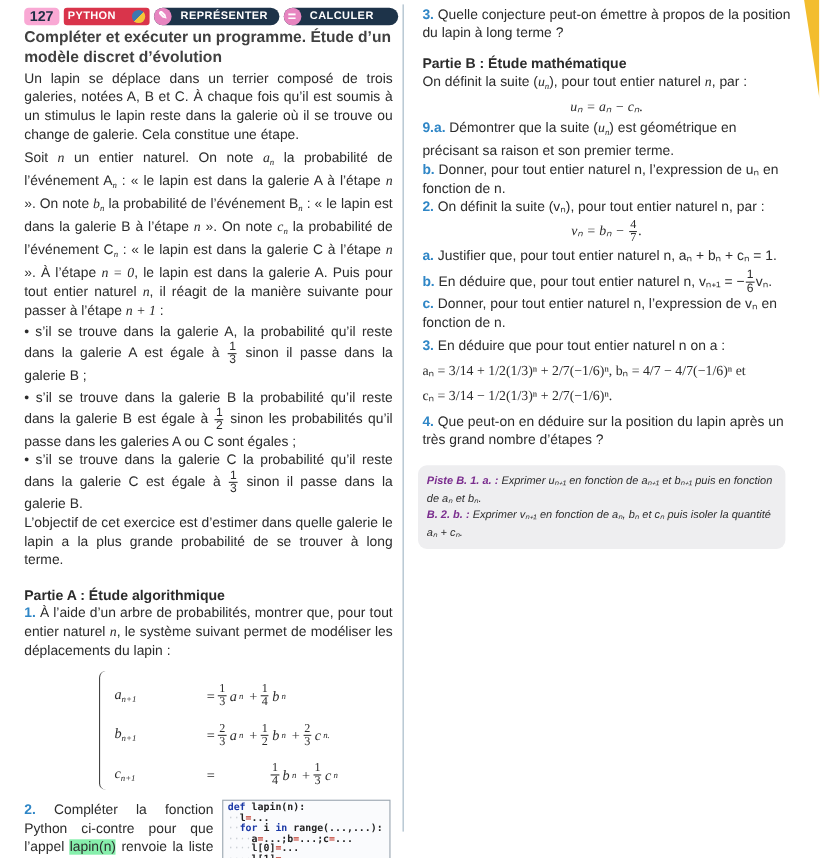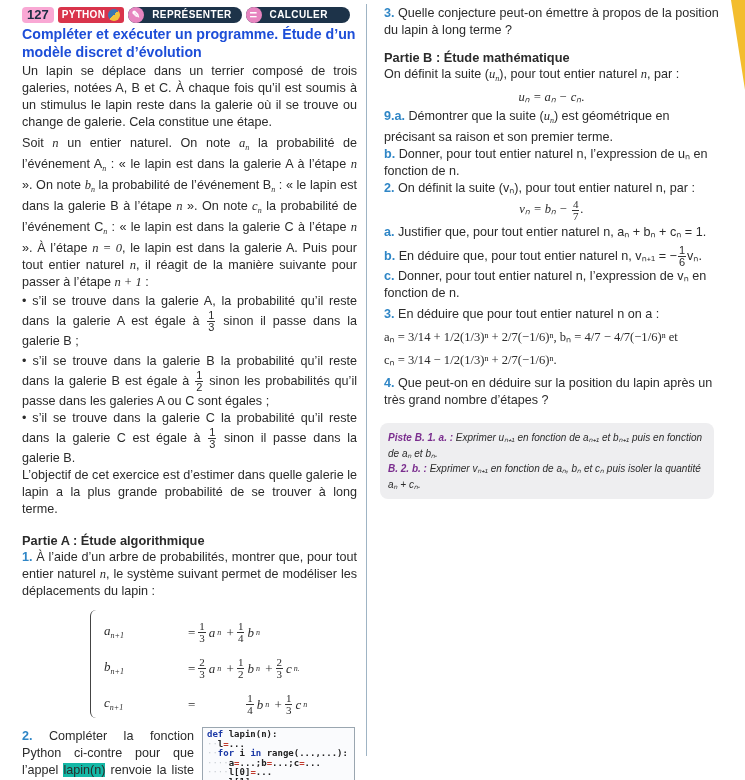--- a/index.html
+++ b/index.html
@@ -9,29 +9,29 @@
     font-size: 12.6px; line-height: 17px;
   }
   .col { position: absolute; top: 0; }
   #left { left: 22px; width: 335px; }
   #right { left: 384px; width: 335px; }
   .vrule { position: absolute; left: 366px; top: 4px; width: 1px; height: 752px; background: #9fb4c4; }
   .corner-deco { position: absolute; right: 0; top: 0; width: 18px; height: 90px; }
 
   .badges { display: flex; align-items: center; gap: 4px; height: 16px; margin-top: 7px; }
   .badge-num { background: #f9a8d4; color: #1e2d44; font-weight: bold; font-size: 13px; padding: 0 5px; border-radius: 4px; height: 16px; line-height: 16px; }
-  .badge-py { background: #d9344b; color: #fff; font-weight: bold; font-size: 10px; padding: 0 4px; border-radius: 3px; height: 16px; line-height: 16px; display: flex; align-items: center; gap: 3px; letter-spacing: 0.3px; }
+  .badge-py { background: #d9344b; color: #fff; font-weight: bold; font-size: 10px; padding: 0 4px; border-radius: 3px; height: 16px; line-height: 16px; display: flex; align-items: center; gap: 15px; letter-spacing: 0.3px; }
   .py-logo { width: 12px; height: 12px; border-radius: 50%; background: linear-gradient(135deg, #3b77b0 50%, #f4c43a 50%); display: inline-block; }
   .badge-dark { background: #1d3349; color: #fff; font-weight: bold; font-size: 10px; height: 16px; line-height: 16px; border-radius: 8px; display: flex; align-items: flex-end; padding: 0 10px 0 0; letter-spacing: 0.4px; }
   .badge-ico { width: 16px; height: 16px; border-radius: 50%; background: #e785c0; display: inline-flex; align-items: center; justify-content: center; margin-right: 8px; color: #fff; font-size: 9px; }
   .badge-ico.pencil::before { content: "\270E"; font-size: 10px; }
   .badge-ico.equal::before { content: "="; font-size: 13px; font-weight: bold; }
   .badge-calc { padding-right: 22px; }
 
-  h1.ex-title { font-size: 14.2px; font-weight: bold; line-height: 18px; margin: 2px 0 2px 0; color: #1d4ed8; }
+  h1.ex-title { font-size: 14.2px; font-weight: bold; line-height: 18px; margin: 2px 0 2px 0; color: #404040; }
   p { margin: 0; }
   .just { text-align: justify; }
   .it { font-style: italic; font-family: "Liberation Serif", serif; }
   .num { color: #2f86c6; font-weight: bold; }
   .sub { font-size: 8px; vertical-align: -3px; font-style: italic; font-family: "Liberation Serif", serif; }
   .frac { display: inline-block; vertical-align: middle; text-align: center; font-size: 11px; line-height: 11px; margin: 0 1px; }
   .frac .n { display: block; border-bottom: 1px solid #333; padding: 0 1px; }
   .frac .d { display: block; }
   .sect { font-weight: bold; font-size: 12.8px; margin-top: 8px; }
   .mline { text-align: center; font-family: "Liberation Serif", serif; font-style: italic; margin: 2px 0; }
@@ -39,21 +39,21 @@
   .gap6 { margin-top: 6px; }
 
   .system { position: relative; margin: 8px 0 0 68px; padding-left: 14px; height: 112px; }
   .system .brace { position: absolute; left: 0; top: 2px; width: 8px; height: 108px; border-left: 1.2px solid #444; border-radius: 6px 0 0 6px; }
   .system .eqrow { height: 36px; display: flex; align-items: flex-end; font-family: "Liberation Serif", serif; font-size: 13px; gap: 30px; }
   .eqrow .lhs { width: 54px; font-style: italic; }
   .eqrow .rhs { display: flex; align-items: center; gap: 2px; }
 
   .q2 { position: relative; margin-top: 8px; height: 110px; }
   .q2 .txt { width: 172px; text-align: justify; line-height: 17px; }
-  .hl { background: #14b8a6; }
+  .hl { background: #86efac; }
   .code { position: absolute; left: 180px; top: -1px; width: 153px; height: 78px; border: 1px solid #9aa6b0; background: #fafbfd; font-family: "DejaVu Sans Mono", monospace; font-size: 9px; line-height: 9.6px; padding: 2px 0 0 4px; box-sizing: border-box; color: #222; font-weight: bold; }
   .code .kw { color: #1b39a6; }
   .code .op { color: #c0392b; }
   .code .ws { color: #c9ced3; font-weight: normal; }
 
   .hint { margin-top: 14px; margin-left: -4px; width: 318px; background: #eeeef0; border-radius: 8px; padding: 7px 8px; font-style: italic; font-size: 10px; line-height: 15.5px; color: #2b2b2b; }
   .hint .hl-purple { color: #7a2d8e; font-weight: bold; }
 </style>
 </head>
 <body>

